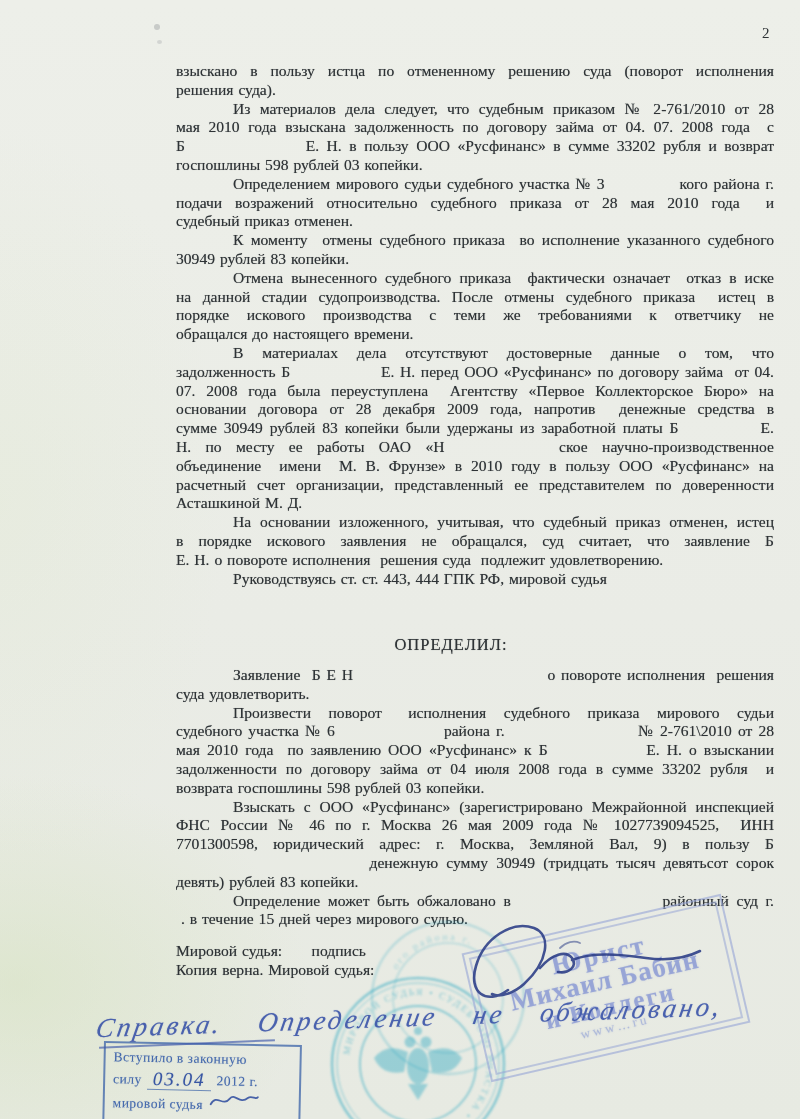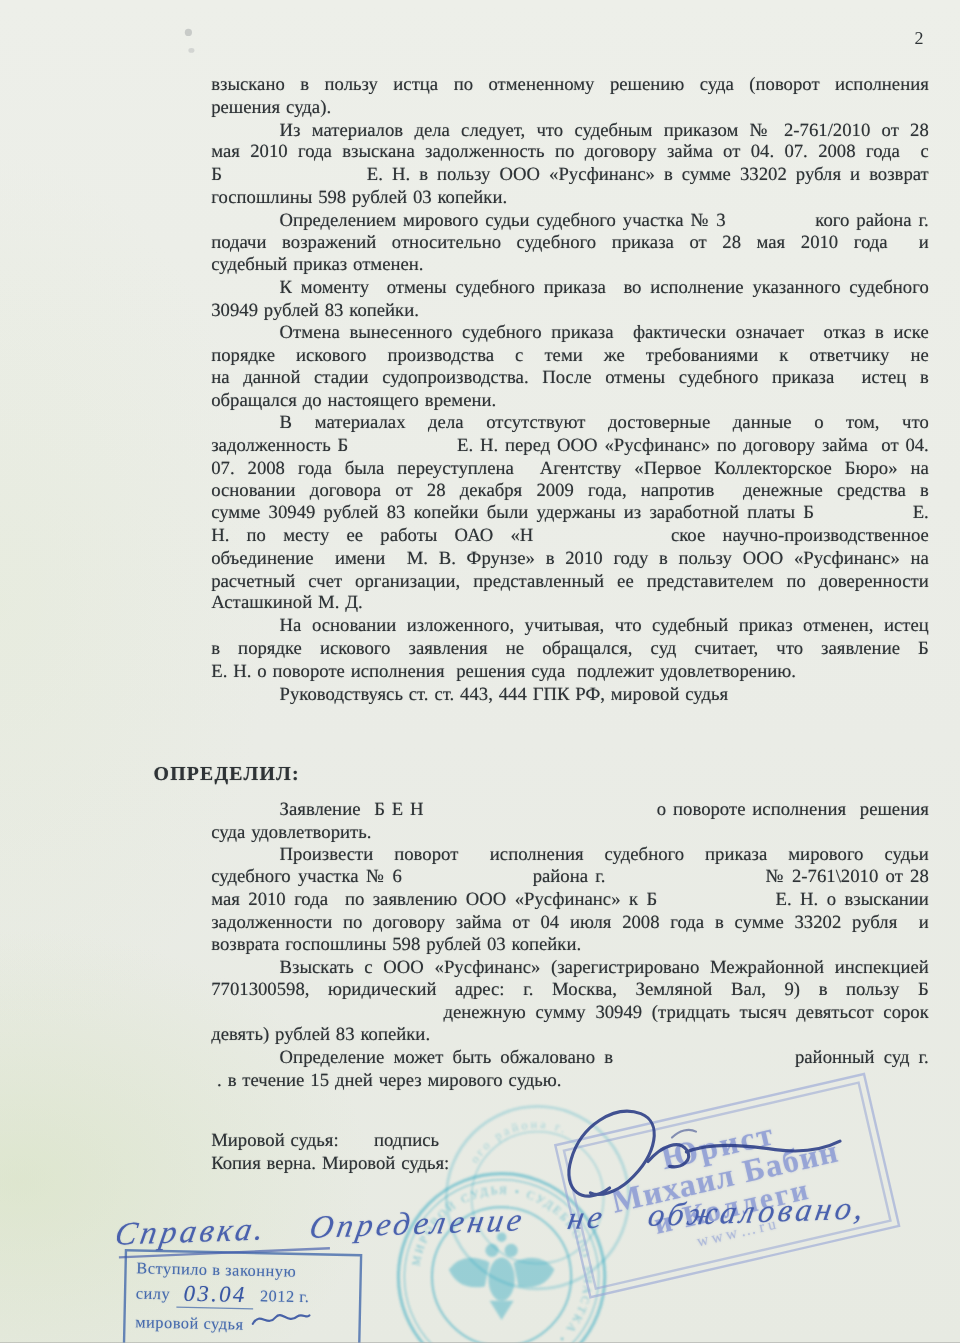--- a/index.html
+++ b/index.html
@@ -27,21 +27,21 @@
     text-align:justify;text-align-last:justify;
     word-spacing:1px;
     text-shadow:0 0 .7px rgba(46,51,54,.55);
     margin-left:48px;
   }
   .ln.end{text-align-last:left;}
   .ln.ind{text-indent:57px;}
   .blockA{top:62px;}
   .heading{
     position:absolute;left:128px;top:635px;width:646px;
-    font-weight:bold;font-size:16.5px;letter-spacing:1px;
+    text-align:center;font-weight:normal;font-size:16.5px;letter-spacing:1px;
     text-shadow:0 0 .8px rgba(46,51,54,.6);
   }
   .blockB{top:666px;}
   .sigblock{top:941px;}
   .sigblock .ln{height:19px;line-height:19px;text-align-last:left;text-align:center;}
 
   svg.layer{position:absolute;left:0;top:0;pointer-events:none;}
   .seals{z-index:2;}
   .inks{z-index:5;}
 
@@ -109,22 +109,22 @@
     <div class="ln ind">Из материалов дела следует, что судебным приказом № 2-761/2010 от 28</div>
     <div class="ln">мая 2010 года взыскана задолженность по договору займа от 04. 07. 2008 года  с</div>
     <div class="ln">Б                Е. Н. в пользу ООО «Русфинанс» в сумме 33202 рубля и возврат</div>
     <div class="ln end">госпошлины 598 рублей 03 копейки.</div>
     <div class="ln ind">Определением мирового судьи судебного участка № 3             кого района г.</div>
     <div class="ln">подачи возражений относительно судебного приказа от 28 мая 2010 года  и</div>
     <div class="ln end">судебный приказ отменен.</div>
     <div class="ln ind">К моменту  отмены судебного приказа  во исполнение указанного судебного</div>
     <div class="ln end">30949 рублей 83 копейки.</div>
     <div class="ln ind">Отмена вынесенного судебного приказа  фактически означает  отказ в иске</div>
+    <div class="ln">на данной стадии судопроизводства. После отмены судебного приказа  истец в</div>
     <div class="ln">порядке искового производства с теми же требованиями к ответчику не</div>
-    <div class="ln">на данной стадии судопроизводства. После отмены судебного приказа  истец в</div>
     <div class="ln end">обращался до настоящего времени.</div>
     <div class="ln ind">В  материалах  дела  отсутствуют  достоверные  данные  о  том,  что</div>
     <div class="ln">задолженность Б                Е. Н. перед ООО «Русфинанс» по договору займа  от 04.</div>
     <div class="ln">07. 2008 года была переуступлена  Агентству «Первое Коллекторское Бюро» на</div>
     <div class="ln">основании договора от 28 декабря 2009 года, напротив  денежные средства в</div>
     <div class="ln">сумме 30949 рублей 83 копейки были удержаны из заработной платы Б            Е.</div>
     <div class="ln">Н.  по  месту  ее  работы  ОАО  «Н                ское  научно-производственное</div>
     <div class="ln">объединение  имени  М. В. Фрунзе» в 2010 году в пользу ООО «Русфинанс» на</div>
     <div class="ln">расчетный счет организации, представленный ее представителем по доверенности</div>
     <div class="ln end">Асташкиной М. Д.</div>
@@ -138,20 +138,21 @@
 
   <div class="tblock blockB">
     <div class="ln ind">Заявление  Б Е Н                                  о повороте исполнения  решения</div>
     <div class="ln end">суда удовлетворить.</div>
     <div class="ln ind">Произвести  поворот   исполнения  судебного  приказа  мирового  судьи</div>
     <div class="ln">судебного участка № 6                  района г.                      № 2-761\2010 от 28</div>
     <div class="ln">мая 2010 года  по заявлению ООО «Русфинанс» к Б              Е. Н. о взыскании</div>
     <div class="ln">задолженности по договору займа от 04 июля 2008 года в сумме 33202 рубля  и</div>
     <div class="ln end">возврата госпошлины 598 рублей 03 копейки.</div>
     <div class="ln ind">Взыскать с ООО «Русфинанс» (зарегистрировано Межрайонной инспекцией</div>
+    <div class="ln">ФНС России № 46 по г. Москва 26 мая 2009 года № 1027739094525,  ИНН</div>
     <div class="ln">7701300598, юридический адрес: г. Москва, Земляной Вал, 9) в пользу Б</div>
     <div class="ln">                        денежную сумму 30949 (тридцать тысяч девятьсот сорок</div>
     <div class="ln end">девять) рублей 83 копейки.</div>
     <div class="ln ind">Определение может быть обжаловано в                    районный суд г.</div>
     <div class="ln end"> . в течение 15 дней через мирового судью.</div>
   </div>
 
   <div class="tblock sigblock">
     <div class="ln">Мировой судья:      подпись</div>
     <div class="ln">Копия верна. Мировой судья:</div>

